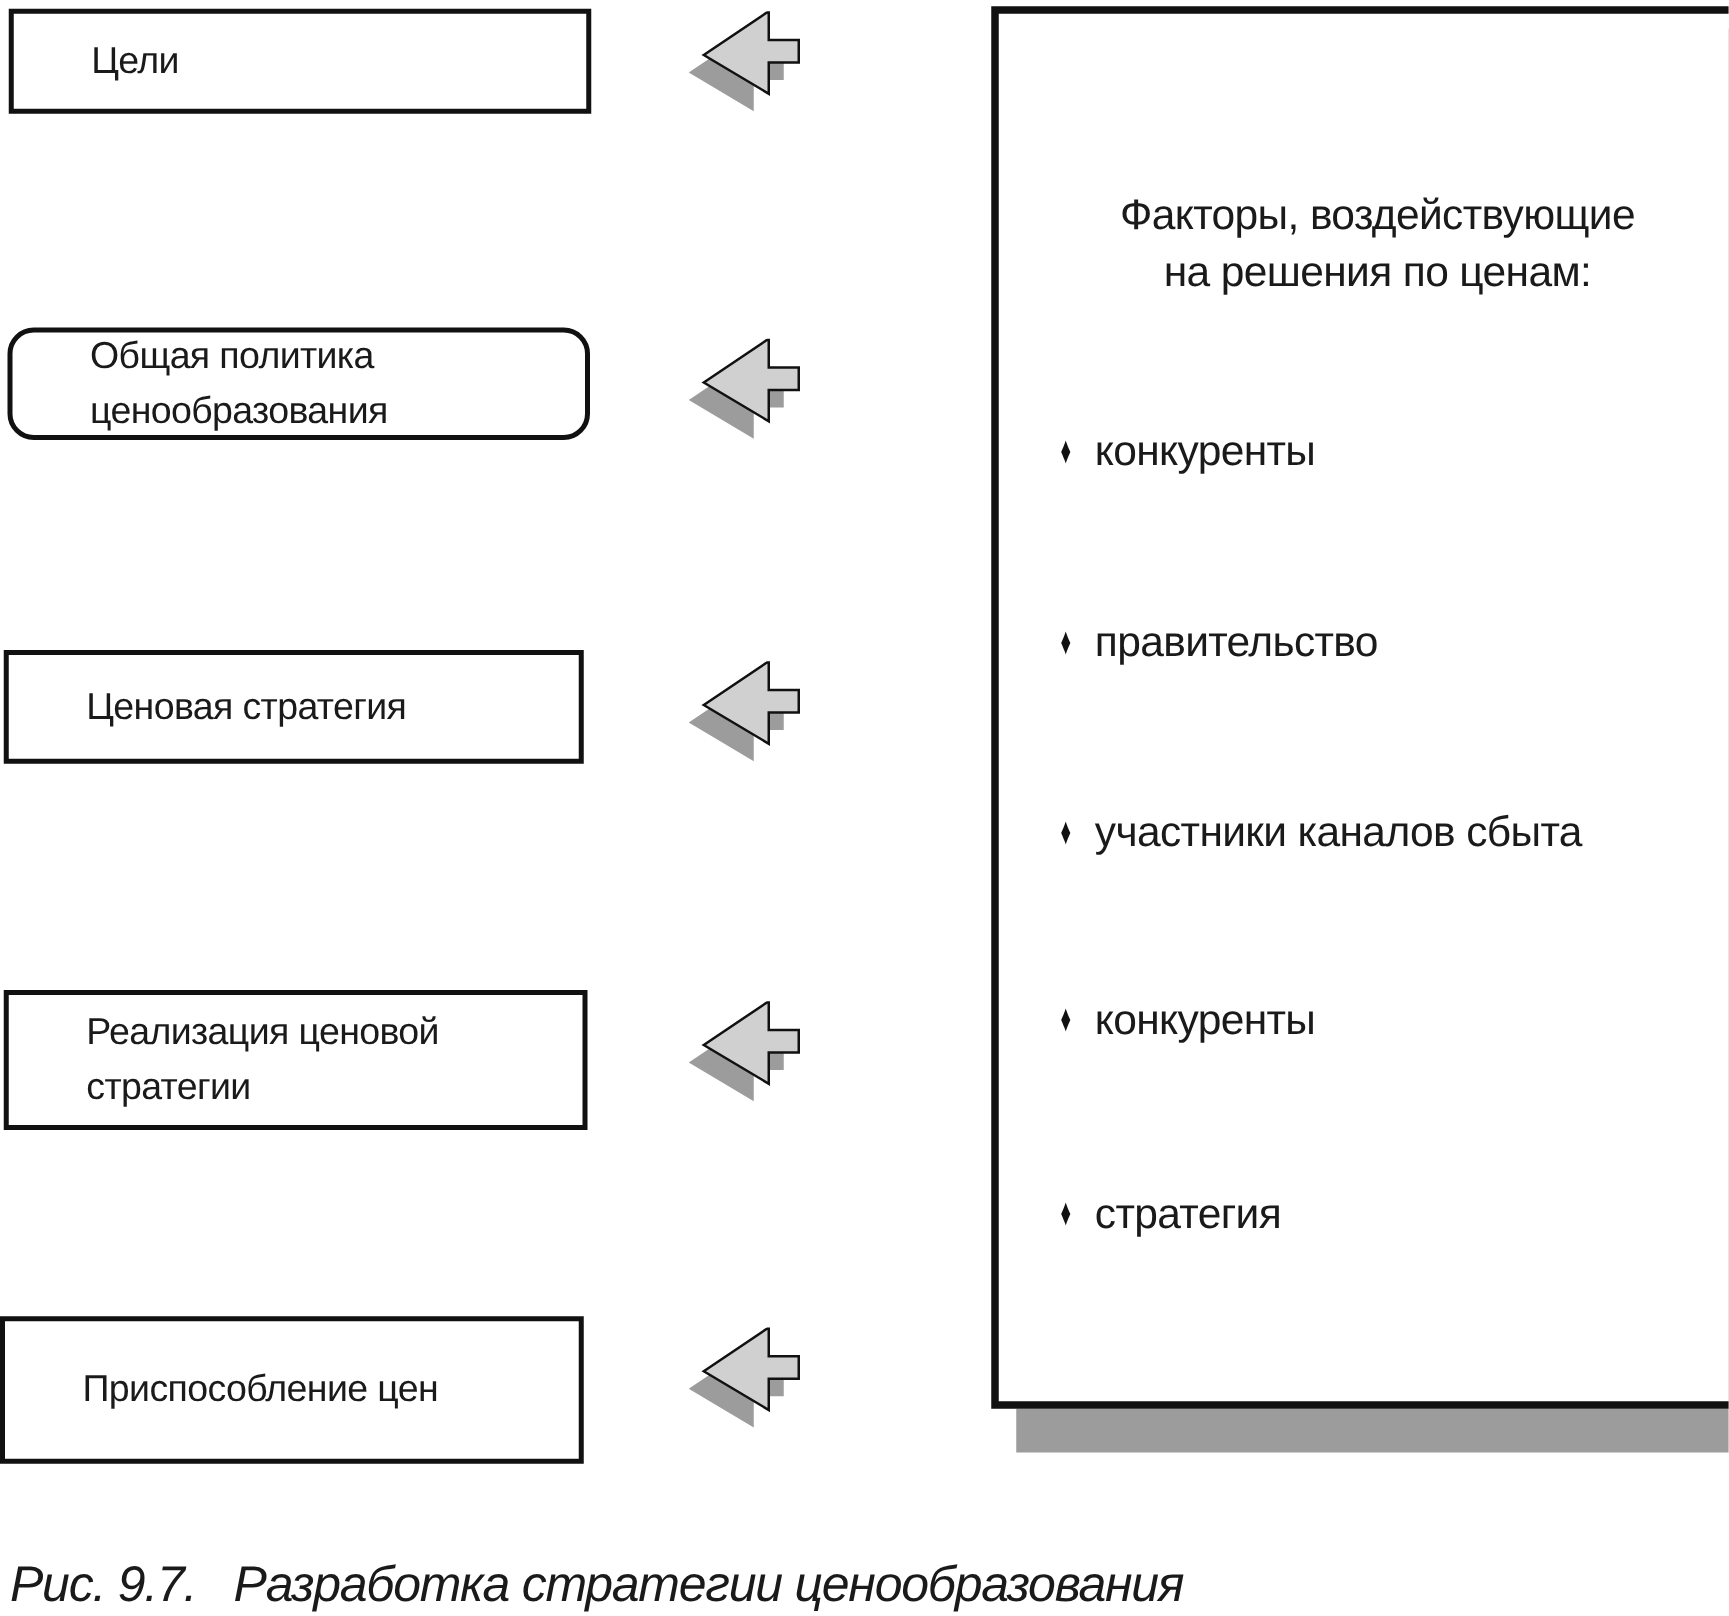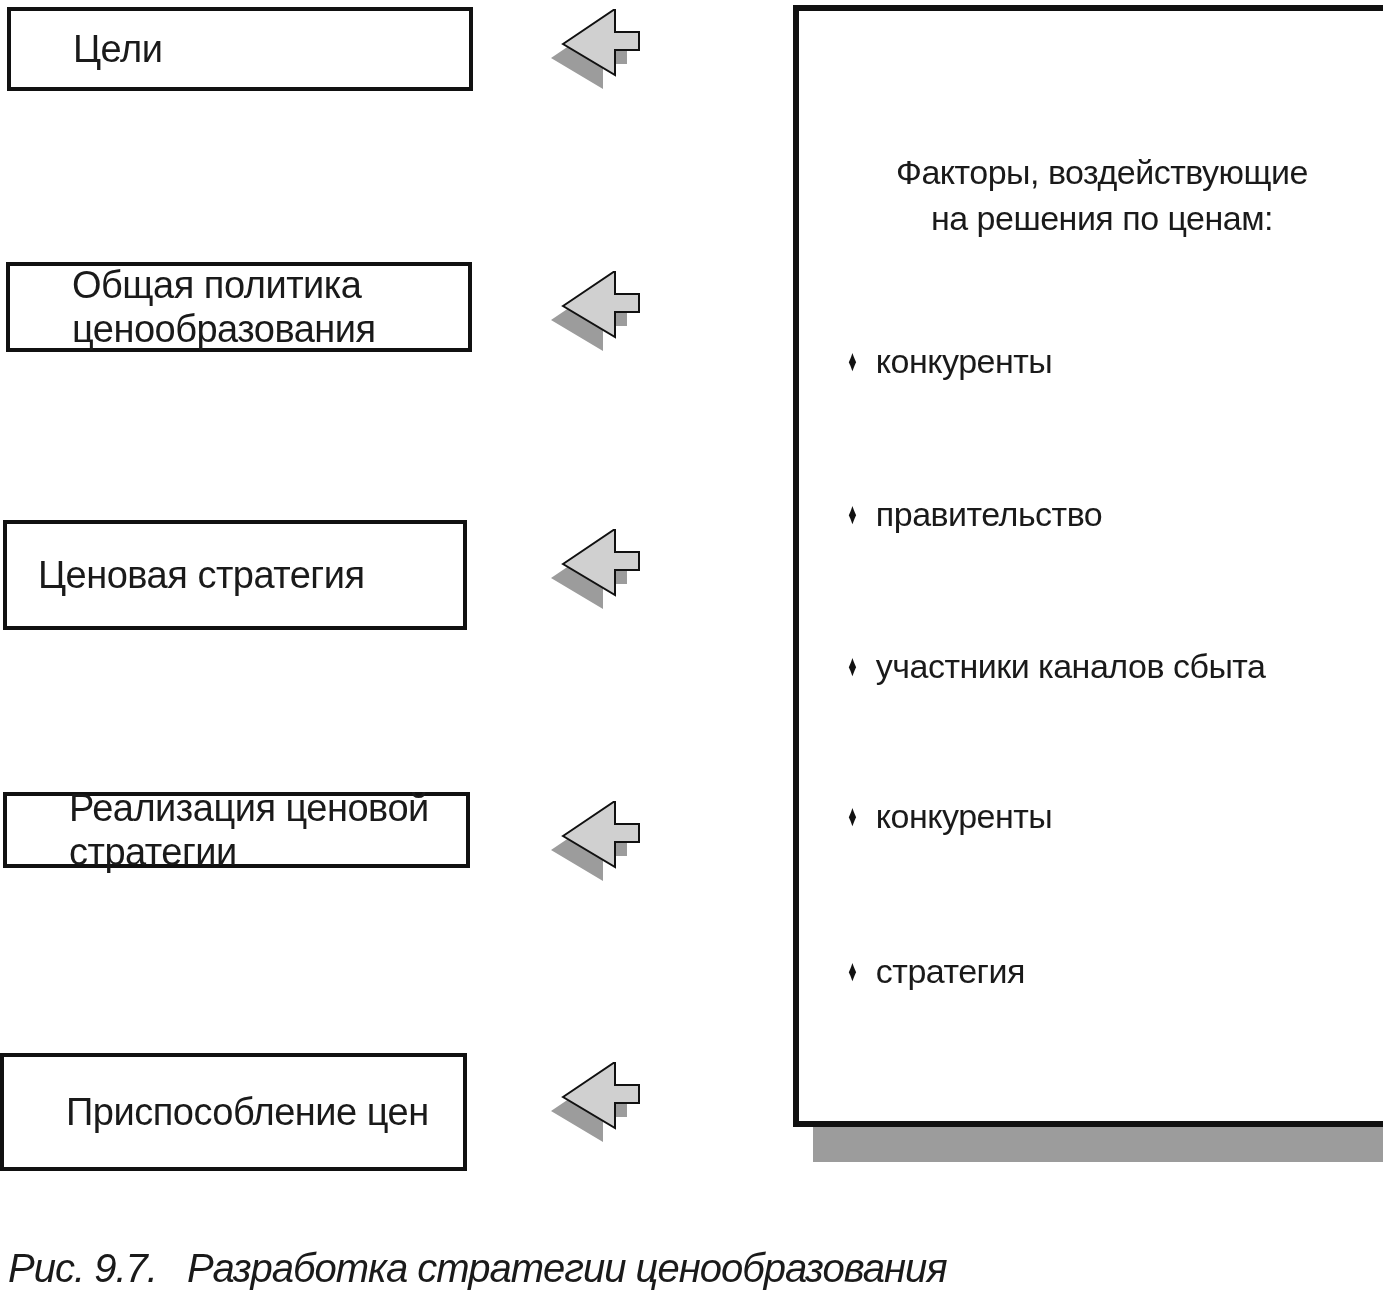--- a/index.html
+++ b/index.html
@@ -16,28 +16,28 @@
   
   .stage-box {
     position: absolute;
     box-sizing: border-box;
     border: 4px solid #111111;
     background: #ffffff;
     display: flex;
     align-items: center;
     padding-left: 62px;
     padding-right: 14px;
-    font-size: 38px;
+    font-size: 30px;
     line-height: 44px;
     letter-spacing: -0.5px;
   }
   #stage-0 { left: 7px;  top: 7px;    width: 466px; height: 84px; }
-  #stage-1 { left: 6px;  top: 262px;  width: 466px; height: 90px; }
-  #stage-2 { left: 3px;  top: 520px;  width: 464px; height: 110px; padding-left: 31px; }
-  #stage-3 { left: 3px;  top: 792px;  width: 467px; height: 76px; }
+  #stage-1 { left: 6px;  top: 262px;  width: 466px; height: 90px; border-radius: 21px; }
+  #stage-2 { left: 3px;  top: 520px;  width: 464px; height: 91px; }
+  #stage-3 { left: 3px;  top: 792px;  width: 467px; height: 112px; }
   #stage-4 { left: 0px;  top: 1053px; width: 467px; height: 118px; }
 
   
   .flow-arrow { position: absolute; left: 551px; width: 90px; height: 82px; }
   #arrow-0 { top: 9px; }
   #arrow-1 { top: 271px; }
   #arrow-2 { top: 529px; }
   #arrow-3 { top: 801px; }
   #arrow-4 { top: 1062px; }
 

